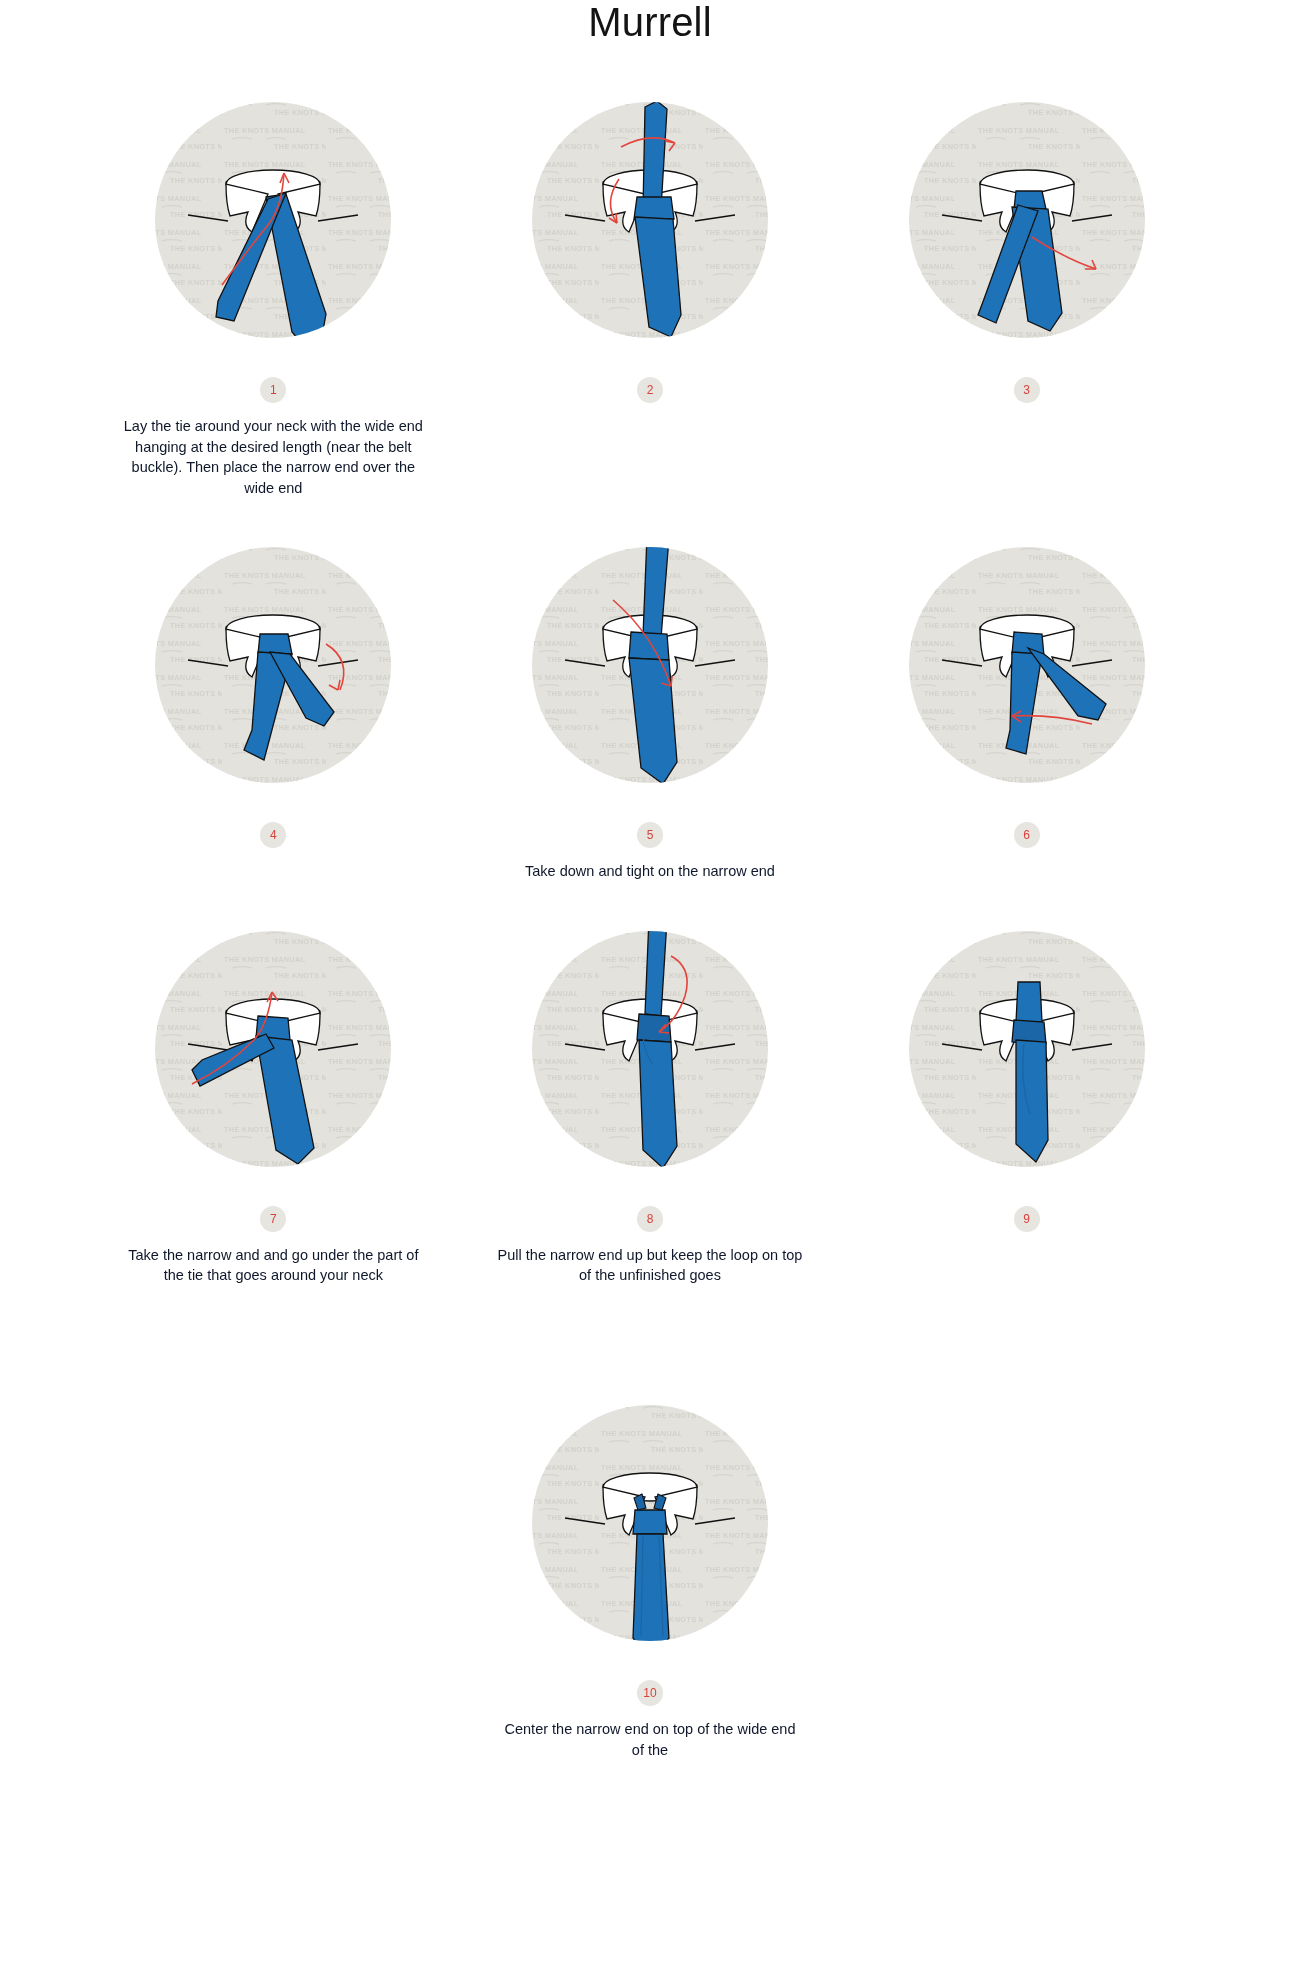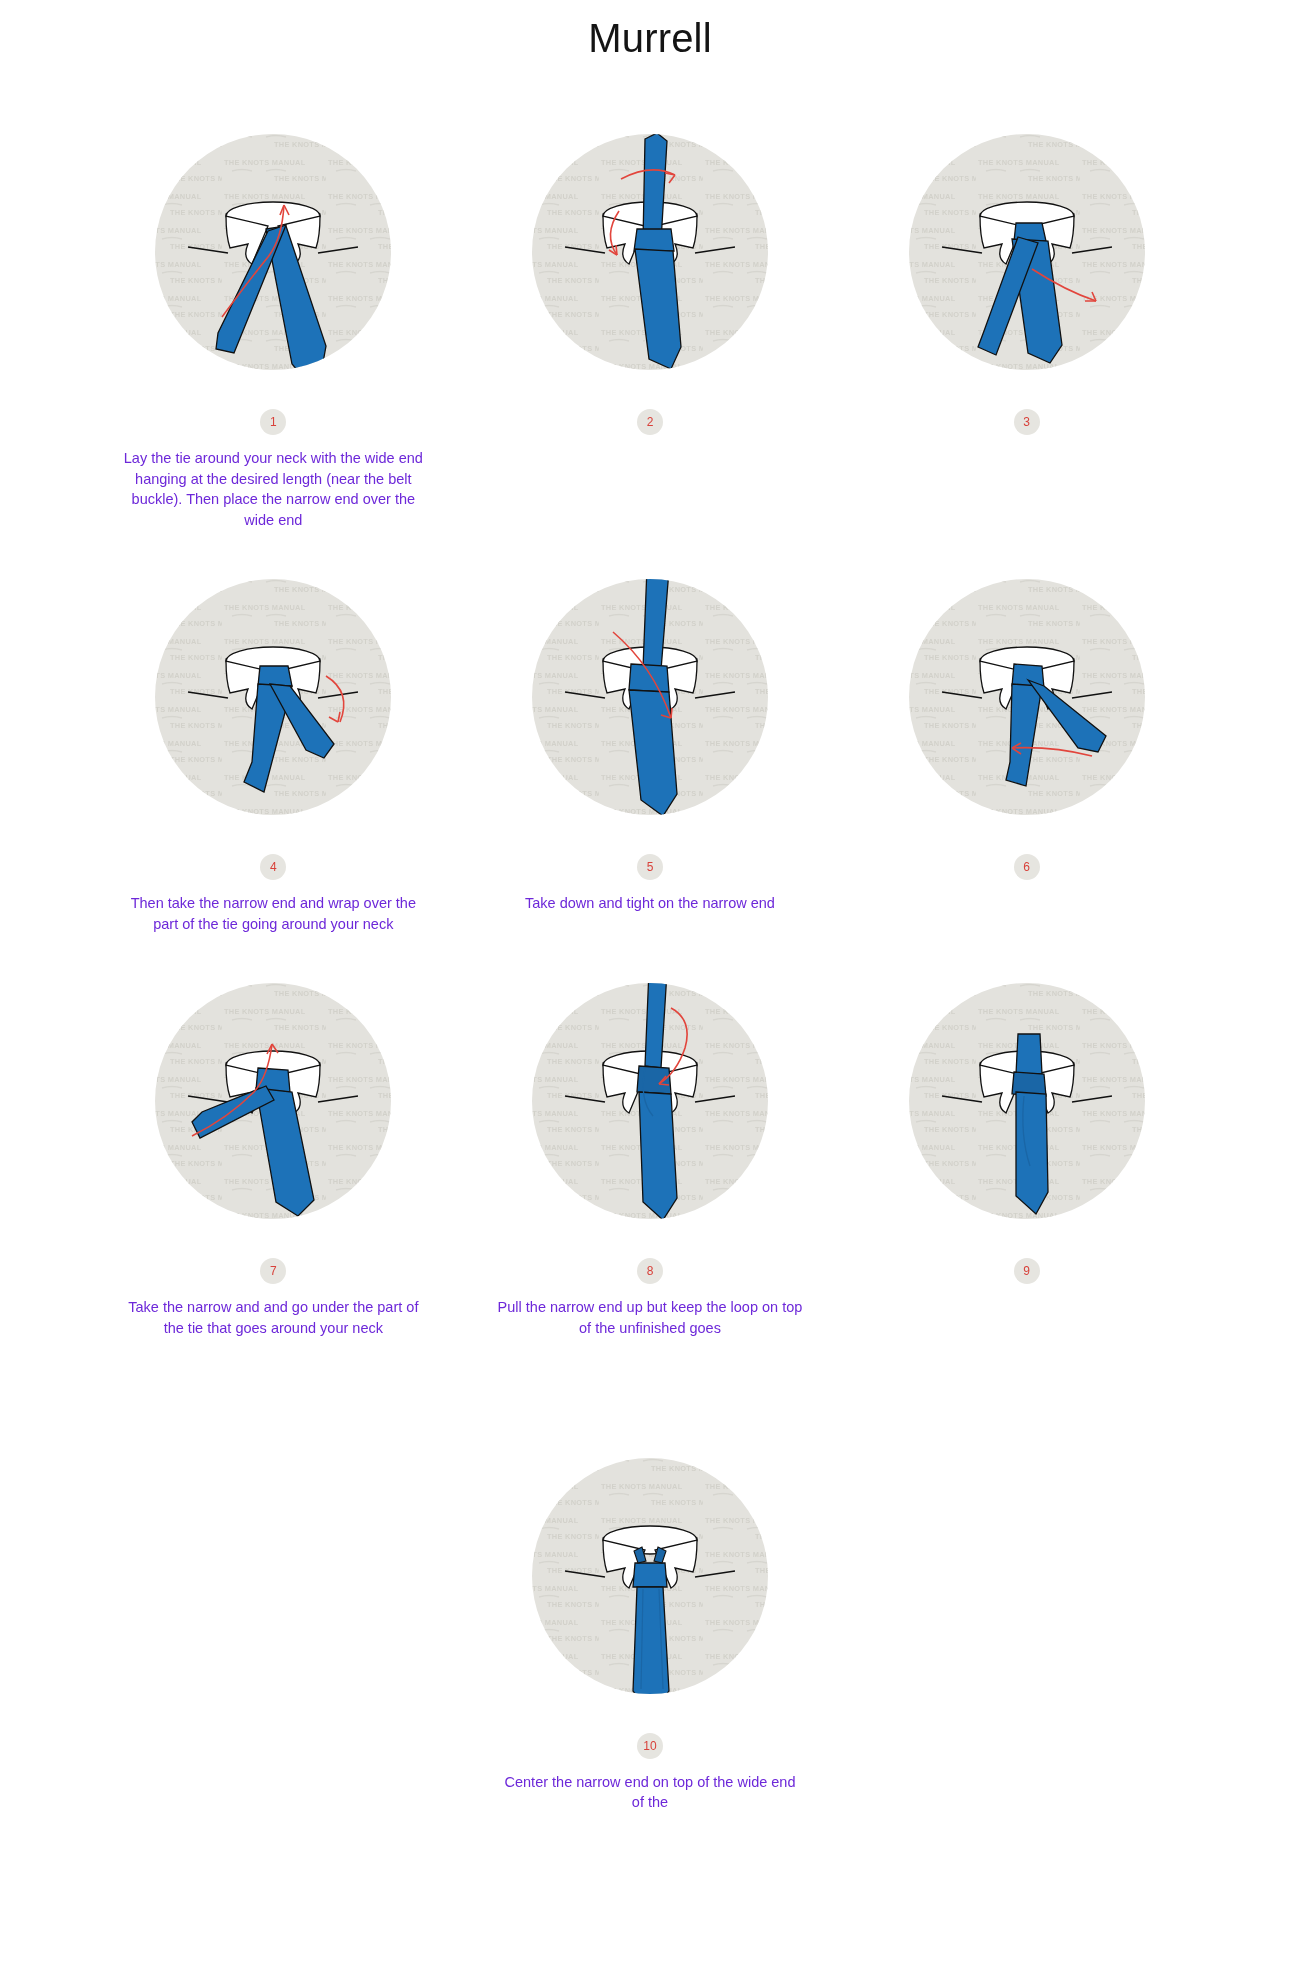--- a/index.html
+++ b/index.html
@@ -14,21 +14,21 @@
     font-family: "Liberation Sans", "DejaVu Sans", sans-serif;
     color: #1a1a1a;
     overflow: hidden;
   }
 
   .page-title {
     text-align: center;
     font-size: 40px;
     font-weight: 400;
     color: #141414;
-    margin: 16px;
+    margin: 0;
     letter-spacing: 0.2px;
   }
 
   .steps-grid {
     width: 1130px;
     margin: 0 auto;
     padding-top: 42px;
     display: flex;
     flex-wrap: wrap;
   }
@@ -64,21 +64,21 @@
     justify-content: center;
     margin-top: 10px;
     margin-bottom: 13px;
     flex: 0 0 auto;
   }
 
   .step-caption {
     font-size: 14.5px;
     line-height: 1.42;
     text-align: center;
-    color: #6d28d9;
+    color: #0f172a;
     max-width: 305px;
     white-space: pre-line;
   }
 
   
   .wm-text {
     font-family: "Liberation Sans", "DejaVu Sans", sans-serif;
     font-size: 7.4px;
     font-weight: bold;
     letter-spacing: 0.3px;
@@ -218,21 +218,20 @@
           <path d="M240 128 l-40 6" stroke="#111" stroke-width="1.3" fill="none"></path>
           <path d="M142 102 l28 0 l4 20 l-34 0 z" fill="#1d72b8" stroke="#111" stroke-width="1.3"></path>
           <path d="M140 120 l34 2 l-28 106 l-20 -10 l8 -20 z" fill="#1d72b8" stroke="#111" stroke-width="1.3"></path>
           <path d="M152 120 l20 2 l44 58 l-10 14 l-18 -8 z" fill="#1d72b8" stroke="#111" stroke-width="1.3"></path>
         </g>
         <path d="M208 112 q26 16 14 46" stroke="#e2453c" stroke-width="1.6" fill="none"></path>
         <path d="M220 158 l-9 -5 M220 158 l2 -10" stroke="#e2453c" stroke-width="1.6" fill="none"></path>
       </svg>
     </div>
     <div class="step-badge">4</div>
-    <div class="step-caption">Then take the narrow end and wrap over the part of the tie going around your neck</div>
   </div>
 
   <div class="step-cell">
     <div class="illus">
       <svg viewBox="0 0 310 280" xmlns="http://www.w3.org/2000/svg">
         <defs>
             <clipPath id="c5">
               <circle cx="155" cy="133" r="118"></circle>
             </clipPath>
           </defs>

